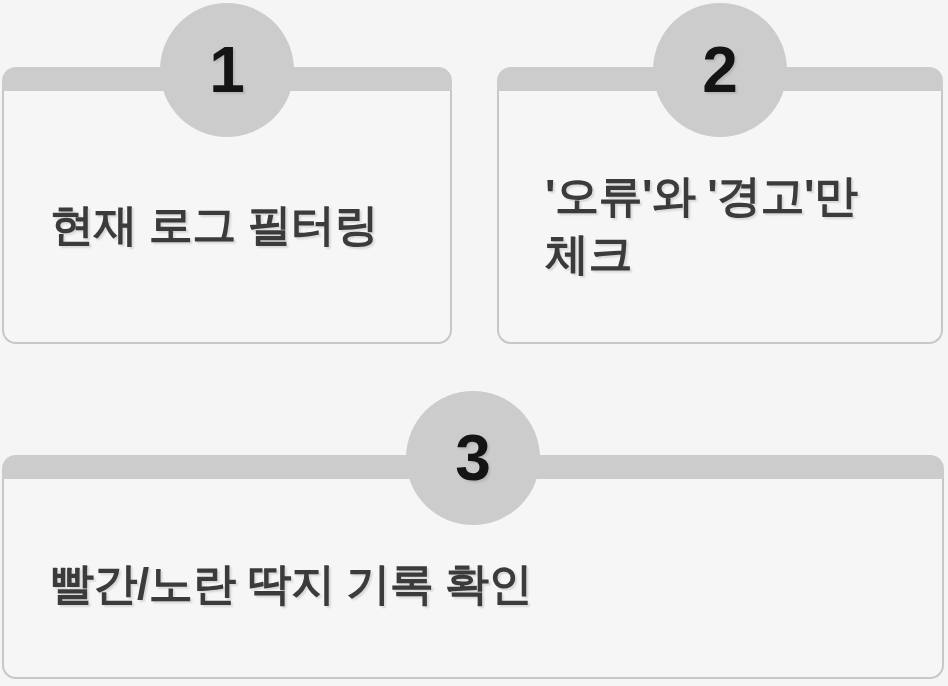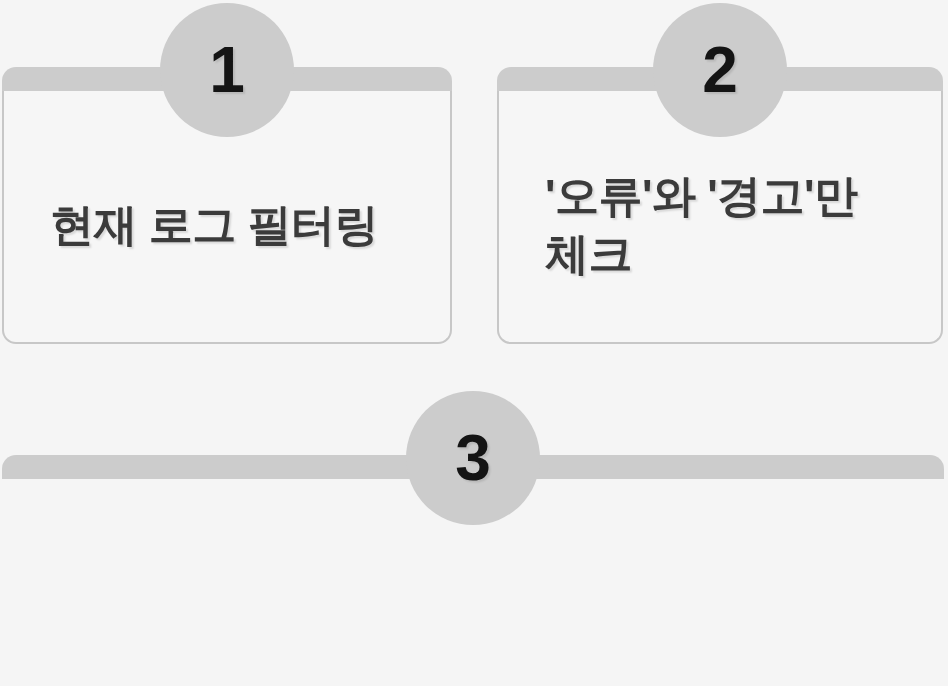--- a/index.html
+++ b/index.html
@@ -101,13 +101,19 @@
       <span class="line">체크</span>
     </div>
   </div>
 </div>
 
 <div class="step-card" id="card-3">
   <div class="card-top-bar"></div>
   <div class="number-badge">
     <span class="num">3</span>
   </div>
+  <div class="card-body">
+    <div class="step-text">
+      <span class="line">빨간/노란 딱지 기록 확인</span>
+
+    </div>
+  </div>
 </div>
 
 </body></html>

